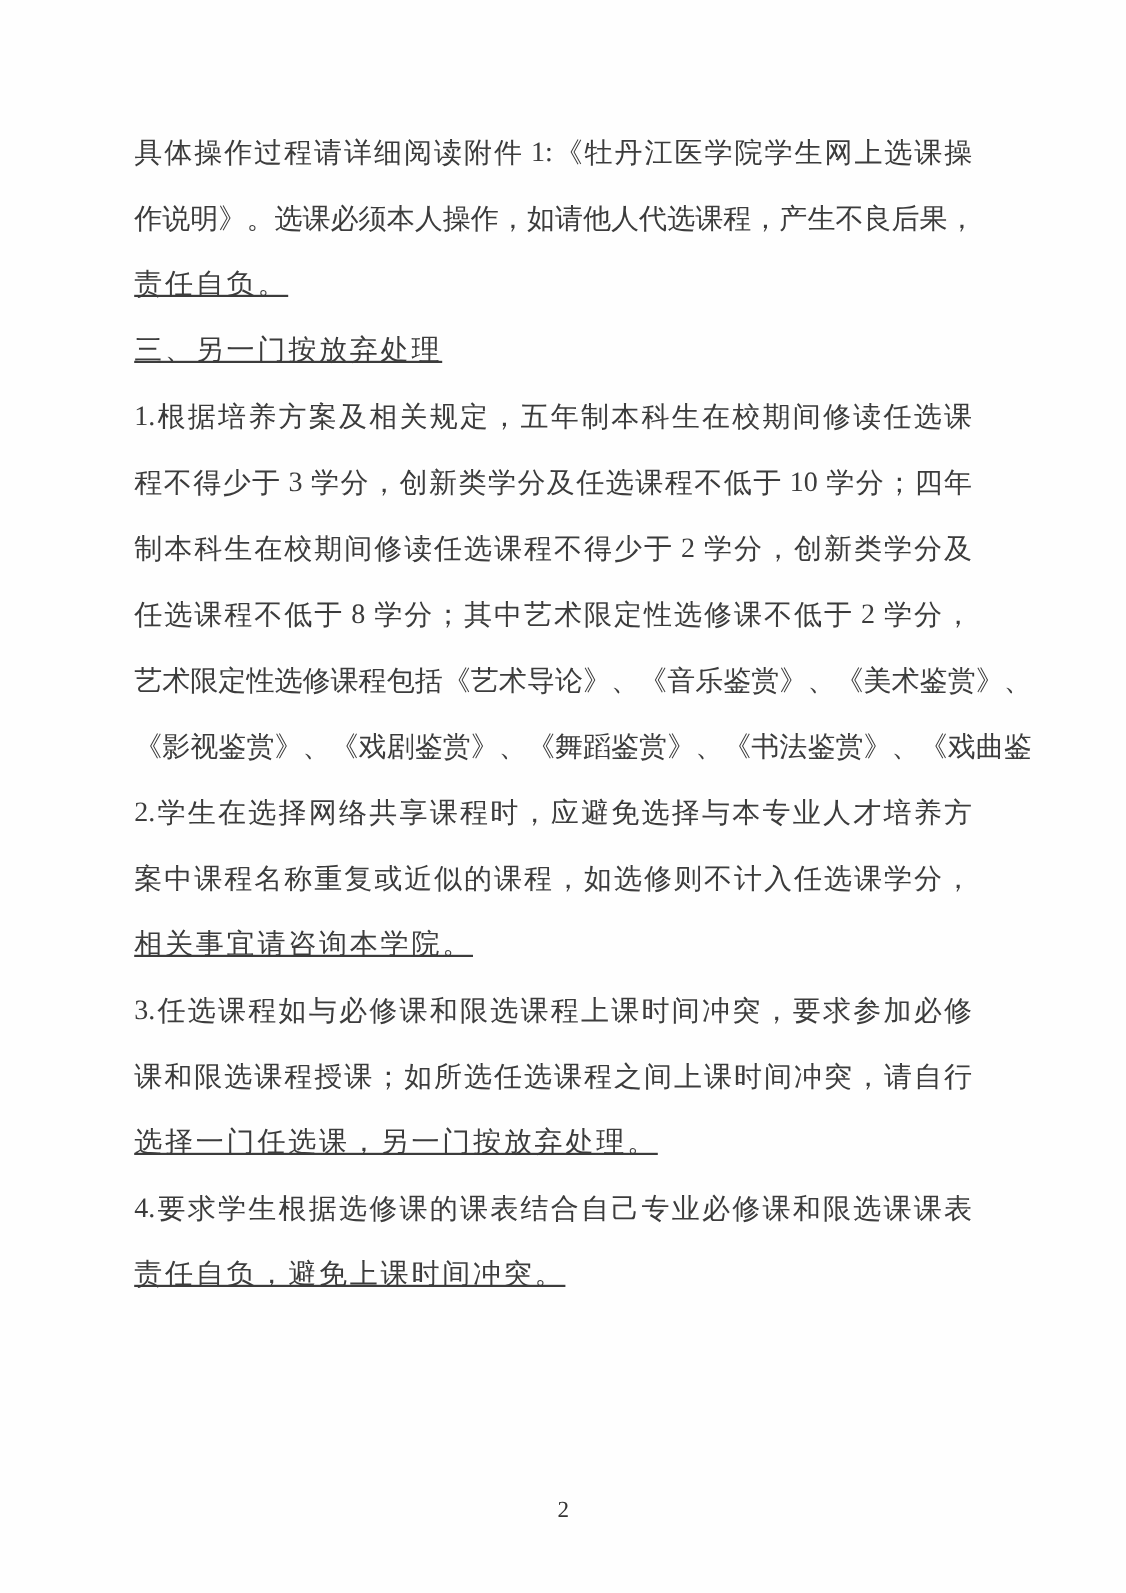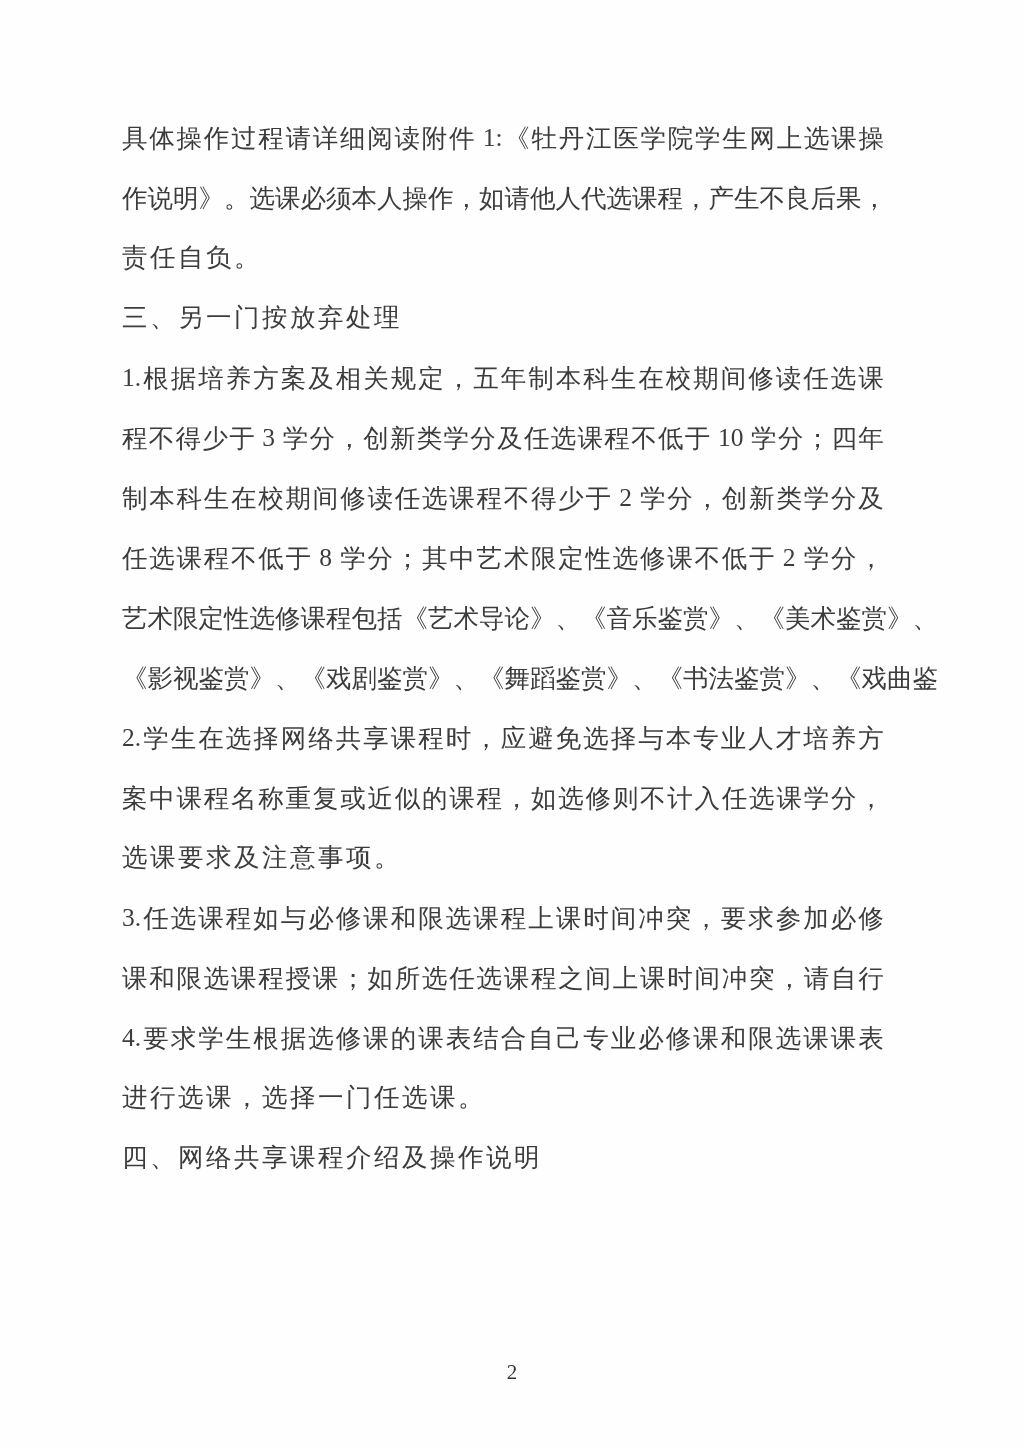--- a/index.html
+++ b/index.html
@@ -35,20 +35,21 @@
   .line.justify span {
     display: inline-block;
     white-space: pre;
   }
   .line.left {
     display: block;
     line-height: 60px;
     letter-spacing: 2.5px;
     white-space: pre;
     text-align: left;
+    text-decoration: underline;
   }
   .page-number {
     position: absolute;
     top: 1360px;
     left: 0;
     width: 100%;
     text-align: center;
     font-size: 21px;
     color: #333333;
     letter-spacing: 0;
@@ -364,21 +365,21 @@
         <span>不</span>
         <span>计</span>
         <span>入</span>
         <span>任</span>
         <span>选</span>
         <span>课</span>
         <span>学</span>
         <span>分</span>
         <span>，</span>
       </div>
-      <div class="line left">选课要求及注意事项。</div>
+      <div class="line left">相关事宜请咨询本学院。</div>
       <div class="line justify">
         <span>3.</span>
         <span>任</span>
         <span>选</span>
         <span>课</span>
         <span>程</span>
         <span>如</span>
         <span>与</span>
         <span>必</span>
         <span>修</span>
@@ -425,20 +426,21 @@
         <span>课</span>
         <span>时</span>
         <span>间</span>
         <span>冲</span>
         <span>突</span>
         <span>，</span>
         <span>请</span>
         <span>自</span>
         <span>行</span>
       </div>
+      <div class="line left">选择一门任选课，另一门按放弃处理。</div>
       <div class="line justify">
         <span>4.</span>
         <span>要</span>
         <span>求</span>
         <span>学</span>
         <span>生</span>
         <span>根</span>
         <span>据</span>
         <span>选</span>
         <span>修</span>
@@ -455,17 +457,16 @@
         <span>必</span>
         <span>修</span>
         <span>课</span>
         <span>和</span>
         <span>限</span>
         <span>选</span>
         <span>课</span>
         <span>课</span>
         <span>表</span>
       </div>
-      <div class="line left">进行选课，选择一门任选课。</div>
-      <div class="line left">四、网络共享课程介绍及操作说明</div>
+      <div class="line left">责任自负，避免上课时间冲突。</div>
     </div>
   <div class="page-number">2</div>
 </div>
 
 </body></html>

